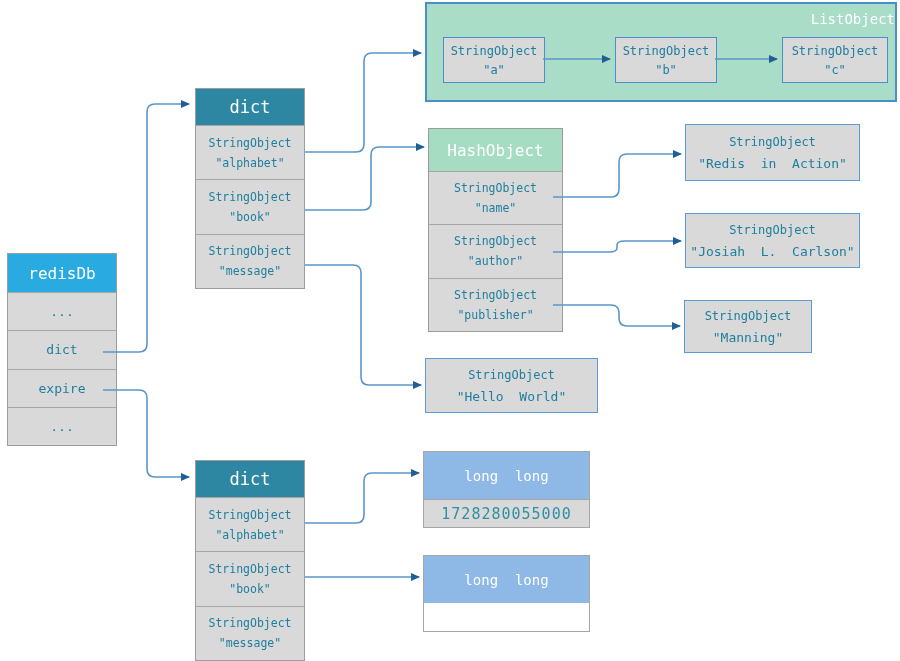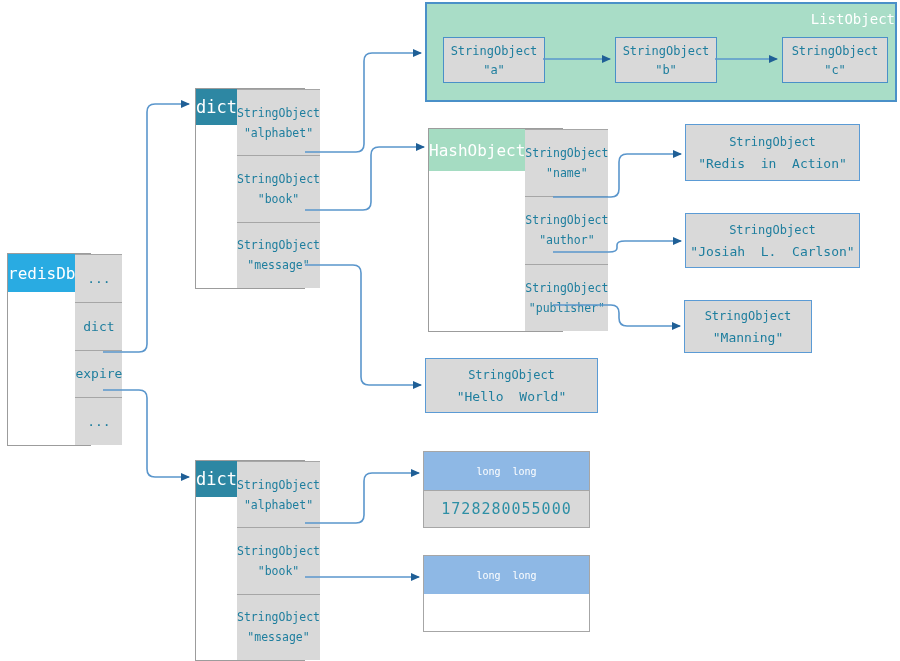--- a/index.html
+++ b/index.html
@@ -2,21 +2,21 @@
 <html><head>
 <meta charset="utf-8">
 <style>
   html,body{margin:0;padding:0;background:#fff;}
   .canvas{
     position:relative;width:900px;height:661px;background:#ffffff;
     font-family:"DejaVu Sans Mono", monospace;overflow:hidden;
   }
   .node{position:absolute;box-sizing:border-box;}
   
-  .tbox{display:flex;flex-direction:row;border:1px solid #9c9c9c;}
+  .tbox{display:flex;flex-direction:column;border:1px solid #9c9c9c;}
   .hdr{display:flex;align-items:center;justify-content:center;color:#ffffff;white-space:pre;}
   .rows{display:flex;flex-direction:column;flex:1;}
   .row{flex:1;display:flex;flex-direction:column;align-items:center;justify-content:center;
        background:#d9d9d9;border-top:1px solid #a6a6a6;color:#1e7e9e;}
   .row .t{font-size:11.5px;white-space:pre;}
   .row .v{font-size:11.5px;margin-top:6px;white-space:pre;}
   .row.single{font-size:13px;flex-direction:row;}
   
   .redis-hdr{background:#29abe2;height:38px;font-size:16px;}
   
@@ -31,22 +31,22 @@
   
   .listbox{background:#a9ddc7;border:2px solid #4a90c8;}
   .listbox .title{position:absolute;top:7px;left:0;right:0;text-align:right;
         color:#ffffff;font-size:14px;white-space:pre;}
   .lbox{position:absolute;background:#d9d9d9;border:1.5px solid #4a90c8;display:flex;
         flex-direction:column;align-items:center;justify-content:center;color:#1e7e9e;}
   .lbox .t{font-size:12px;white-space:pre;}
   .lbox .v{font-size:12px;margin-top:5px;white-space:pre;}
   
   .llbox{border:1px solid #a6a6a6;display:flex;flex-direction:column;}
-  .ll-hdr{background:#8eb8e5;height:38px;display:flex;align-items:center;justify-content:center;
-          color:#ffffff;font-size:10px;white-space:pre;}
+  .ll-hdr{background:#8eb8e5;height:47px;display:flex;align-items:center;justify-content:center;
+          color:#ffffff;font-size:14px;white-space:pre;}
   .ll-val{flex:1;background:#d9d9d9;display:flex;align-items:center;justify-content:center;
           color:#2e8fa5;font-size:15px;letter-spacing:1px;border-top:1px solid #a6a6a6;}
   svg.wires{position:absolute;left:0;top:0;pointer-events:none;}
 </style>
 </head>
 <body>
 
 <div class="canvas">
 
   <div class="node listbox" style="left:425px;top:2px;width:472px;height:100px">
@@ -58,21 +58,21 @@
     <div class="lbox" style="left:188px;top:33px;width:100px;height:44px">
       <span class="t">StringObject</span>
       <span class="v">"b"</span>
     </div>
     <div class="lbox" style="left:355px;top:33px;width:104px;height:44px">
       <span class="t">StringObject</span>
       <span class="v">"c"</span>
     </div>
   </div>
 
-  <div class="node tbox" style="left:7px;top:253px;width:84px;height:193px">
+  <div class="node tbox" style="left:7px;top:253px;width:110px;height:193px">
     <div class="hdr redis-hdr">redisDb</div>
     <div class="rows">
       <div class="row single">...</div>
       <div class="row single">dict</div>
       <div class="row single">expire</div>
       <div class="row single">...</div>
     </div>
   </div>
 
   <div class="node tbox" style="left:195px;top:88px;width:110px;height:201px">

